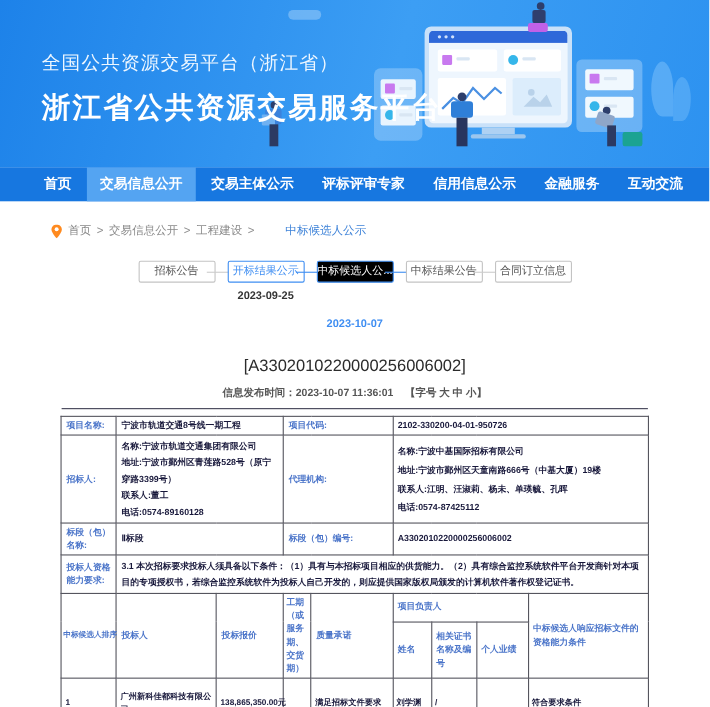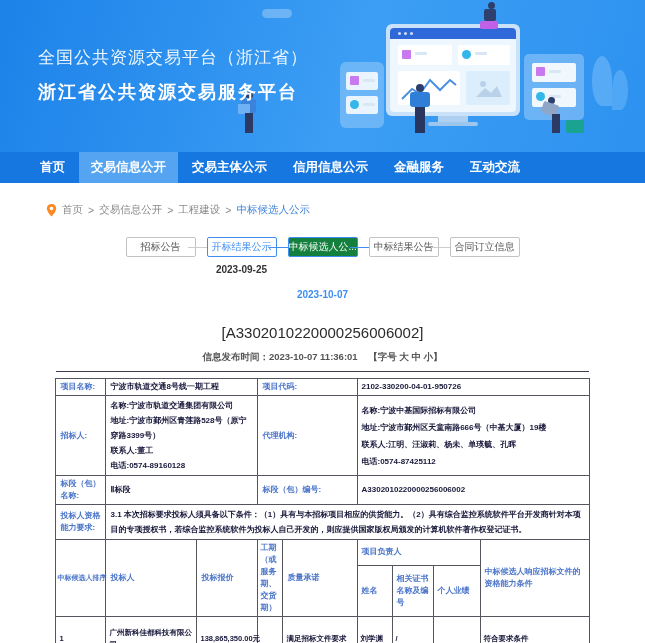--- a/index.html
+++ b/index.html
@@ -4,21 +4,21 @@
 <style>
   * { margin:0; padding:0; box-sizing:border-box; }
   html,body { width:645px; height:643px; overflow:hidden; background:#fff;
     font-family:"Liberation Sans", sans-serif; }
 
   
   .banner { position:relative; height:152px; overflow:hidden;
     background:linear-gradient(105deg,#1d82e9 0%,#3c9ef4 55%,#2d92f0 100%); }
   .banner-text { position:absolute; left:38px; top:46px; z-index:5; }
   .banner-line1 { font-size:17px; color:#eef7ff; letter-spacing:1px; }
-  .banner-line2 { font-size:18px; font-weight:bold; color:#ffffff; margin-top:11px; letter-spacing:2px; }
+  .banner-line2 { font-size:26px; font-weight:bold; color:#ffffff; margin-top:11px; letter-spacing:2px; }
 
   .illu { position:absolute; left:0; top:0; width:645px; height:140px; }
   .illu div, .illu span { position:absolute; }
   .cloud { left:262px; top:9px; width:30px; height:9px; border-radius:8px; background:rgba(255,255,255,.28); }
   
   .phone { left:340px; top:62px; width:44px; height:66px; border-radius:6px; background:rgba(255,255,255,.25); }
   .phone .mcard1 { left:6px; top:10px; width:32px; height:18px; background:rgba(255,255,255,.85); border-radius:2px; }
   .phone .mcard2 { left:6px; top:34px; width:32px; height:18px; background:rgba(255,255,255,.85); border-radius:2px; }
   .sq { width:9px; height:9px; background:#c879ef; border-radius:1px; left:4px; top:4px; }
   .ci { width:9px; height:9px; background:#35b6ea; border-radius:50%; left:4px; top:4px; }
@@ -62,31 +62,31 @@
   
   .nav { height:31px; background:#1777e0; display:flex; padding-left:28px; }
   .nav-item { line-height:31px; padding:0 12px; margin-right:2px; color:#fff;
     font-size:12.5px; font-weight:bold; cursor:pointer; white-space:nowrap; }
   .nav-item.active { background:#54a4f2; }
 
   
   .breadcrumb { margin:20px 0 0 46px; display:flex; align-items:center; gap:5px;
     font-size:10.5px; color:#8a8a8a; }
   .crumb { cursor:pointer; }
-  .crumb.current { color:#3d82d8; }
+  .crumb.current { color:#3d82d8;margin-left:23px; }
   .pin { display:inline-flex; width:11px; height:13px; }
 
   
   .steps { margin-top:20px; display:flex; justify-content:center; align-items:flex-start; }
   .step { width:54px; display:flex; flex-direction:column; align-items:center; }
   .step-box { width:70px; height:20px; line-height:18px; font-size:10px; text-align:center;
     border:1px solid #c3c3c3; color:#555; border-radius:2px; background:#fff; cursor:pointer;
     white-space:nowrap; overflow:hidden; }
   .step-box.done { border-color:#3f8ef2; color:#3f8ef2; }
-  .step-box.active { background:#15803d; border-color:#3f8ef2; color:#fff; }
+  .step-box.active { background:#000000; border-color:#3f8ef2; color:#fff; }
   .step-date { margin-top:7px; font-size:10px; font-weight:bold; color:#333; }
   .step-date.blue { color:#3f8ef2;margin-top:32px; }
   .connector { width:27px; height:0; border-top:1px solid #ccc; margin-top:10px; }
   .connector.blue { border-top-color:#3f8ef2; }
 
   
   .title { margin-top:21px; text-align:center; font-size:15px; color:#2b2b2b; line-height:23px; }
   .pub { margin-top:7px; text-align:center; font-size:9.5px; font-weight:bold; color:#555; }
   .pub .sz { cursor:pointer; }
   .divider { width:533px; margin:7px auto 6px; border-top:1px solid #3e3e52; }
@@ -182,20 +182,21 @@
   <div class="banner-text">
     <div class="banner-line1">全国公共资源交易平台（浙江省）</div>
     <div class="banner-line2">浙江省公共资源交易服务平台</div>
   </div>
 </div>
 
 <div class="nav">
   <div class="nav-item">首页</div>
   <div class="nav-item active">交易信息公开</div>
   <div class="nav-item">交易主体公示</div>
+  <div class="nav-item">评标评审专家</div>
   <div class="nav-item">信用信息公示</div>
   <div class="nav-item">金融服务</div>
   <div class="nav-item">互动交流</div>
 </div>
 
 <div class="breadcrumb">
   <span class="pin">
     <svg width="11" height="13" viewBox="0 0 11 13">
         <path d="M5.5 0C2.8 0 .8 2 .8 4.6c0 3.2 4.7 8 4.7 8s4.7-4.8 4.7-8C10.2 2 8.2 0 5.5 0z" fill="#ff8a1f"></path>
         <circle cx="5.5" cy="4.5" r="1.8" fill="#fff"></circle>

